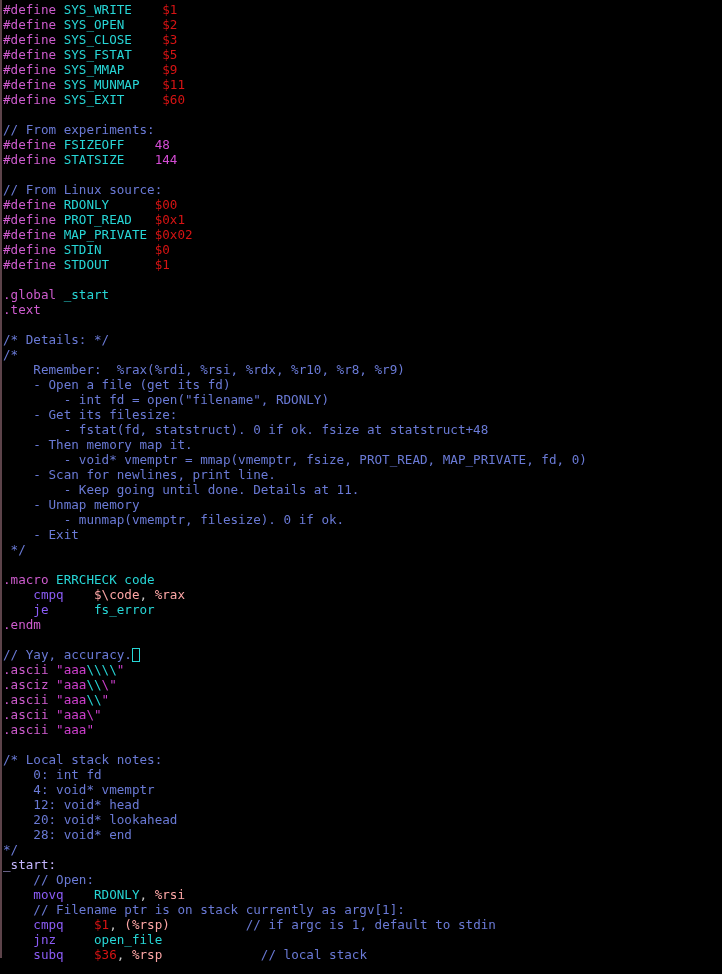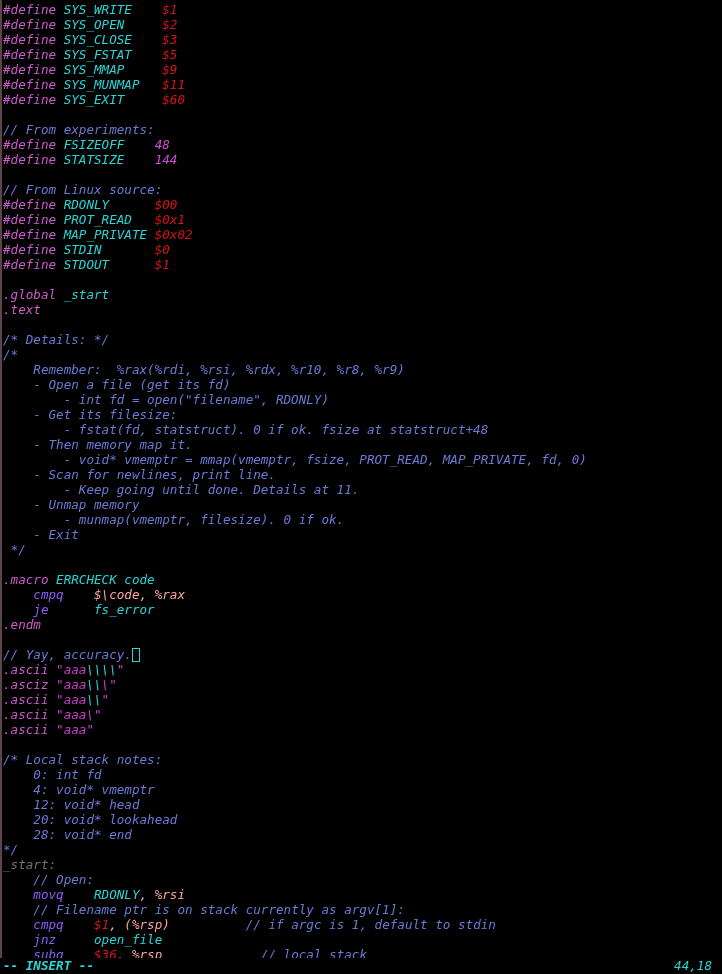--- a/index.html
+++ b/index.html
@@ -14,21 +14,20 @@
     font-family: "DejaVu Sans Mono", "Liberation Mono", monospace;
     font-size: 12.6px;
     line-height: 15px;
     -webkit-font-smoothing: antialiased;
   }
   #terminal {
     position: relative;
     width: 722px;
     height: 974px;
     background: #000000;
-    font-style: italic;
   }
   
   #edge-strip {
     position: absolute;
     left: 0;
     top: 0;
     width: 2px;
     height: 958px;
     background: #7c5a63;
     opacity: .75;
@@ -50,21 +49,21 @@
   
   .pre    { color: #cd5bcd; }  
   .ident  { color: #27d6d6; }  
   .imm    { color: #d71313; }  
   .num    { color: #d44cd4; text-align: right; }  
   .cmt    { color: #6a7ad6; margin-top: 44px; }  
   .str    { color: #cd3fcd; }  
   .esc    { color: #27d6d6; }  
   .reg    { color: #fca5a5; }  
   .op     { color: #8b5cf6; }  
-  .lbl    { color: #737373; text-align: center; }  
+  .lbl    { color: #c4b5fd; text-align: center; }  
   .plain  { color: #c8c8c8; }
 
   
   .cursor {
     display: inline-block;
     width: 8px;
     height: 14px;
     vertical-align: -3px;
     box-sizing: border-box;
     border: 1px solid #27d6d6;
@@ -98,18 +97,14 @@
 </style>
 </head>
 <body>
 
 <div id="terminal">
 
   <div id="edge-strip"></div>
 
   <div id="buffer"><div class="line"><span class="pre">#define </span><span class="ident">SYS_WRITE</span><span class="plain">    </span><span class="imm">$1</span></div><div class="line"><span class="pre">#define </span><span class="ident">SYS_OPEN</span><span class="plain">     </span><span class="imm">$2</span></div><div class="line"><span class="pre">#define </span><span class="ident">SYS_CLOSE</span><span class="plain">    </span><span class="imm">$3</span></div><div class="line"><span class="pre">#define </span><span class="ident">SYS_FSTAT</span><span class="plain">    </span><span class="imm">$5</span></div><div class="line"><span class="pre">#define </span><span class="ident">SYS_MMAP</span><span class="plain">     </span><span class="imm">$9</span></div><div class="line"><span class="pre">#define </span><span class="ident">SYS_MUNMAP</span><span class="plain">   </span><span class="imm">$11</span></div><div class="line"><span class="pre">#define </span><span class="ident">SYS_EXIT</span><span class="plain">     </span><span class="imm">$60</span></div><div class="line">&nbsp;</div><div class="line"><span class="cmt">// From experiments:</span></div><div class="line"><span class="pre">#define </span><span class="ident">FSIZEOFF</span><span class="plain">    </span><span class="num">48</span></div><div class="line"><span class="pre">#define </span><span class="ident">STATSIZE</span><span class="plain">    </span><span class="num">144</span></div><div class="line">&nbsp;</div><div class="line"><span class="cmt">// From Linux source:</span></div><div class="line"><span class="pre">#define </span><span class="ident">RDONLY</span><span class="plain">      </span><span class="imm">$00</span></div><div class="line"><span class="pre">#define </span><span class="ident">PROT_READ</span><span class="plain">   </span><span class="imm">$0x1</span></div><div class="line"><span class="pre">#define </span><span class="ident">MAP_PRIVATE</span><span class="plain"> </span><span class="imm">$0x02</span></div><div class="line"><span class="pre">#define </span><span class="ident">STDIN</span><span class="plain">       </span><span class="imm">$0</span></div><div class="line"><span class="pre">#define </span><span class="ident">STDOUT</span><span class="plain">      </span><span class="imm">$1</span></div><div class="line">&nbsp;</div><div class="line"><span class="pre">.global </span><span class="ident">_start</span></div><div class="line"><span class="pre">.text</span></div><div class="line">&nbsp;</div><div class="line"><span class="cmt">/* Details: */</span></div><div class="line"><span class="cmt">/*</span></div><div class="line"><span class="cmt">    Remember:  %rax(%rdi, %rsi, %rdx, %r10, %r8, %r9)</span></div><div class="line"><span class="cmt">    - Open a file (get its fd)</span></div><div class="line"><span class="cmt">        - int fd = open("filename", RDONLY)</span></div><div class="line"><span class="cmt">    - Get its filesize:</span></div><div class="line"><span class="cmt">        - fstat(fd, statstruct). 0 if ok. fsize at statstruct+48</span></div><div class="line"><span class="cmt">    - Then memory map it.</span></div><div class="line"><span class="cmt">        - void* vmemptr = mmap(vmemptr, fsize, PROT_READ, MAP_PRIVATE, fd, 0)</span></div><div class="line"><span class="cmt">    - Scan for newlines, print line.</span></div><div class="line"><span class="cmt">        - Keep going until done. Details at 11.</span></div><div class="line"><span class="cmt">    - Unmap memory</span></div><div class="line"><span class="cmt">        - munmap(vmemptr, filesize). 0 if ok.</span></div><div class="line"><span class="cmt">    - Exit</span></div><div class="line"><span class="cmt"> */</span></div><div class="line">&nbsp;</div><div class="line"><span class="pre">.macro </span><span class="ident">ERRCHECK code</span></div><div class="line"><span class="op">    cmpq</span><span class="plain">    </span><span class="reg">$\code</span><span class="plain">, </span><span class="reg">%rax</span></div><div class="line"><span class="op">    je</span><span class="plain">      </span><span class="ident">fs_error</span></div><div class="line"><span class="pre">.endm</span></div><div class="line">&nbsp;</div><div class="line"><span class="cmt">// Yay, accuracy.</span><span class="cursor"></span></div><div class="line"><span class="pre">.ascii </span><span class="str">"aaa</span><span class="esc">\\</span><span class="esc">\\</span><span class="str">"</span></div><div class="line"><span class="pre">.asciz </span><span class="str">"aaa</span><span class="esc">\\</span><span class="str">\</span><span class="str">"</span></div><div class="line"><span class="pre">.ascii </span><span class="str">"aaa</span><span class="esc">\\</span><span class="str">"</span></div><div class="line"><span class="pre">.ascii </span><span class="str">"aaa</span><span class="str">\"</span></div><div class="line"><span class="pre">.ascii </span><span class="str">"aaa"</span></div><div class="line">&nbsp;</div><div class="line"><span class="cmt">/* Local stack notes:</span></div><div class="line"><span class="cmt">    0: int fd</span></div><div class="line"><span class="cmt">    4: void* vmemptr</span></div><div class="line"><span class="cmt">    12: void* head</span></div><div class="line"><span class="cmt">    20: void* lookahead</span></div><div class="line"><span class="cmt">    28: void* end</span></div><div class="line"><span class="cmt">*/</span></div><div class="line"><span class="lbl">_start:</span></div><div class="line"><span class="plain">    </span><span class="cmt">// Open:</span></div><div class="line"><span class="op">    movq</span><span class="plain">    </span><span class="ident">RDONLY</span><span class="plain">, </span><span class="reg">%rsi</span></div><div class="line"><span class="plain">    </span><span class="cmt">// Filename ptr is on stack currently as argv[1]:</span></div><div class="line"><span class="op">    cmpq</span><span class="plain">    </span><span class="imm">$1</span><span class="plain">, </span><span class="reg">(%rsp)</span><span class="plain">          </span><span class="cmt">// if argc is 1, default to stdin</span></div><div class="line"><span class="op">    jnz</span><span class="plain">     </span><span class="ident">open_file</span></div><div class="line"><span class="op">    subq</span><span class="plain">    </span><span class="imm">$36</span><span class="plain">, </span><span class="reg">%rsp</span><span class="plain">             </span><span class="cmt">// local stack</span></div></div>
 
-  <div id="statusline">
-    <span id="status-mode">-- INSERT --</span>
-    <span id="status-pos">44,18</span>
-  </div>
 
 </div>
 
 </body></html>

